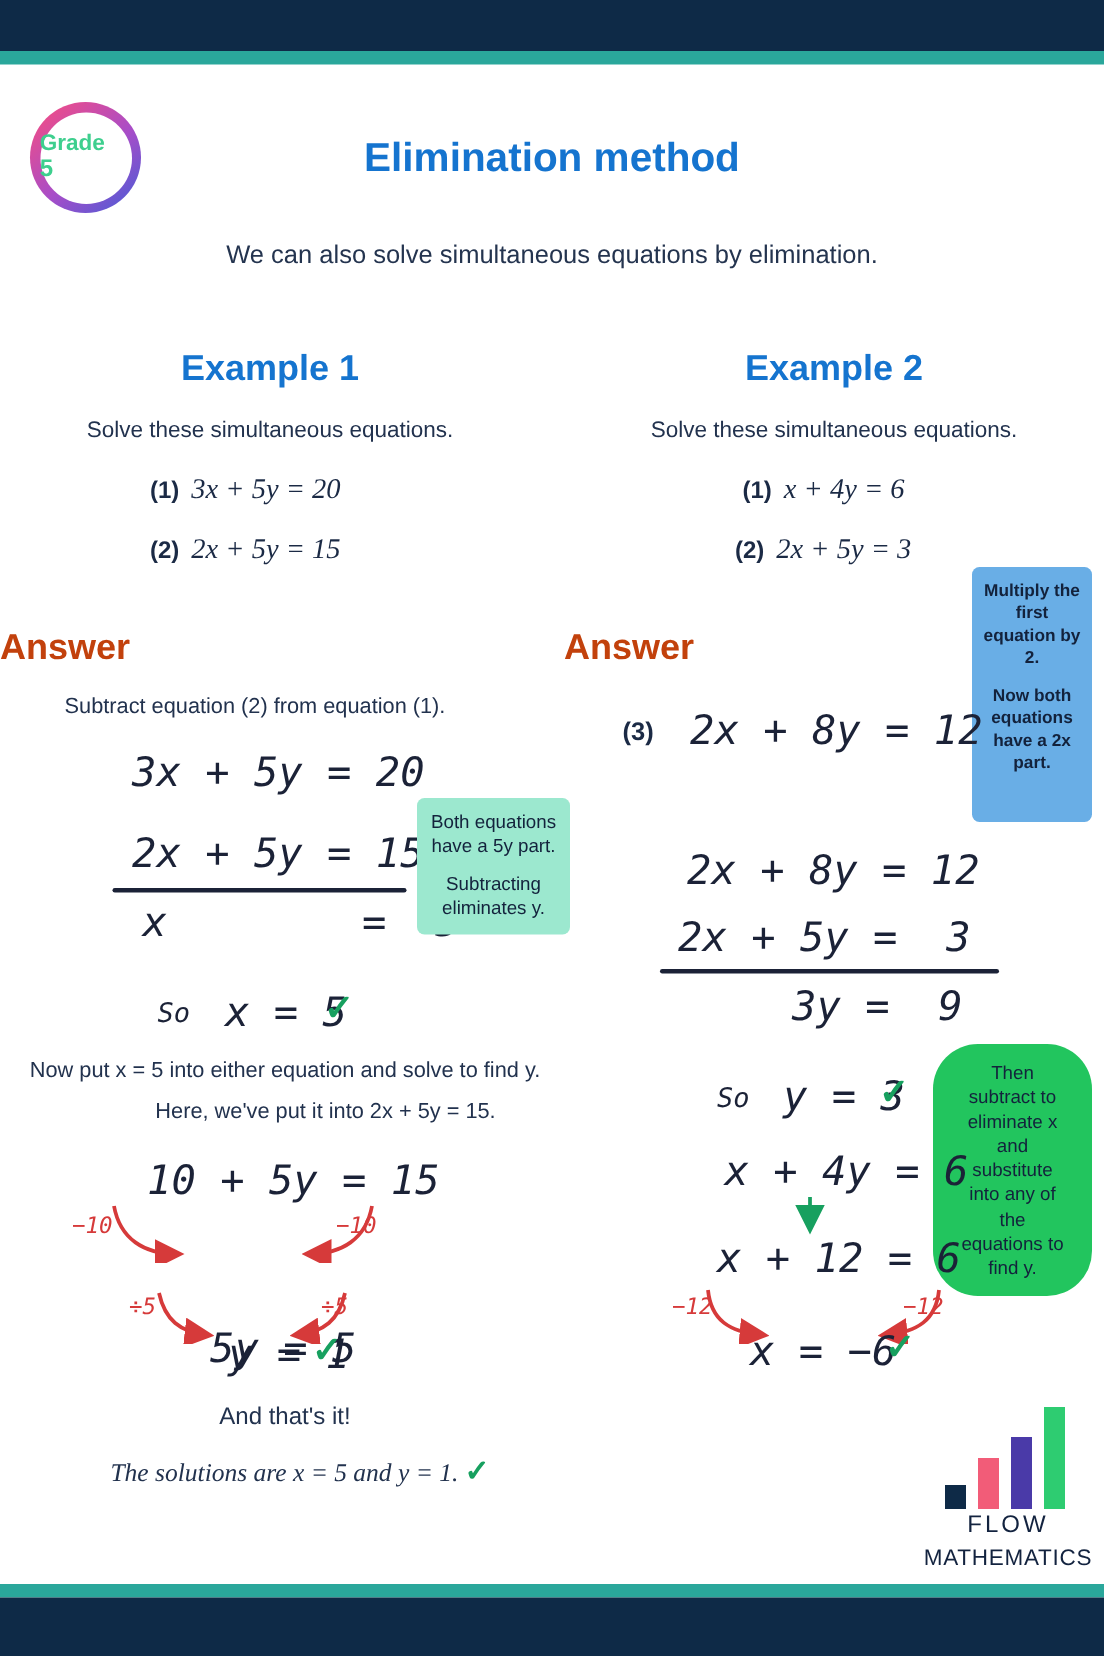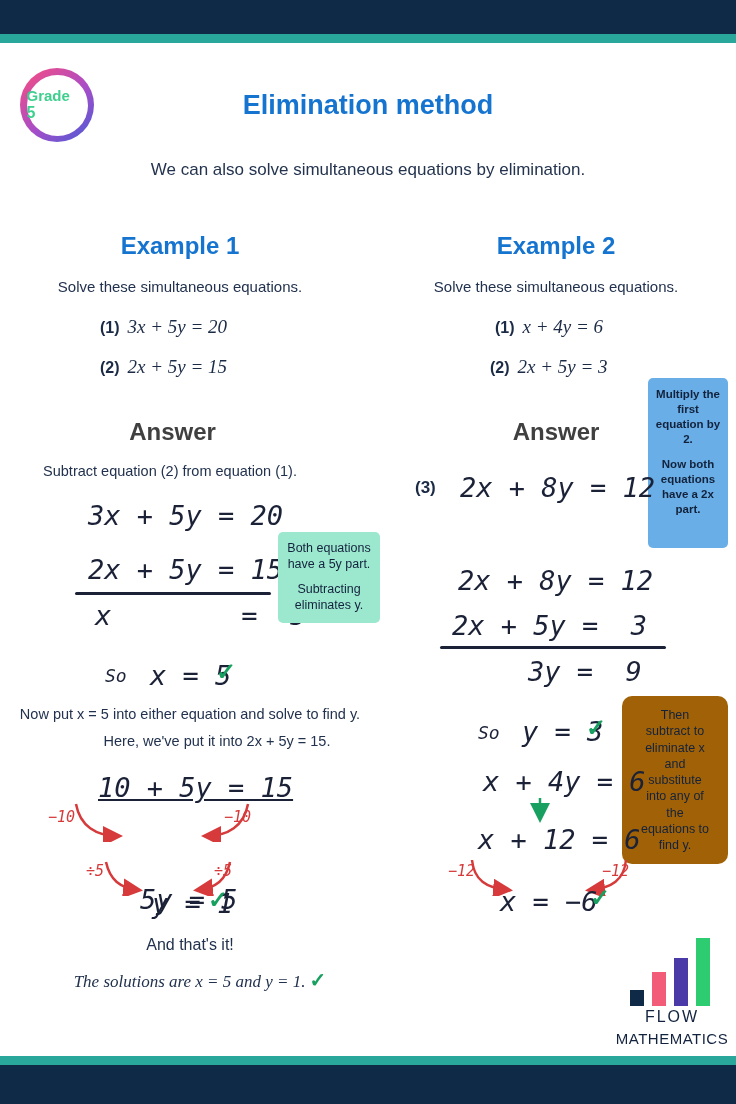--- a/index.html
+++ b/index.html
@@ -29,35 +29,35 @@
   .page-subtitle { position:absolute; top:160px; left:0; width:736px; text-align:center;
     font-size:17px; color:#24344f; }
 
   .ex-heading { position:absolute; color:#1574cf; font-size:24px; font-weight:bold; text-align:center; }
   .intro { position:absolute; font-size:15px; text-align:center; color:#22324e; }
 
   .eq-line { position:absolute; white-space:nowrap; }
   .eq-label { font-weight:bold; font-size:16px; color:#1b2a45; margin-right:8px; }
   .eq-text { font-family:"Liberation Serif", serif; font-style:italic; font-size:19px; color:#1b2a45; }
 
-  .answer-heading { position:absolute; color:#404040; font-size:24px; font-weight:bold; text-align:center; }
+  .answer-heading { position:absolute; color:#c2410c; font-size:24px; font-weight:bold; text-align:left; }
   .step-text { position:absolute; font-size:14.5px; text-align:center; color:#22324e; }
 
   .hand { position:absolute; font-family:"DejaVu Sans Mono", monospace; font-style:italic;
     color:#1b2237; white-space:pre; }
   .hand.big { font-size:27px; }
   .hand.small { font-size:18px; }
   .hand-underline { position:absolute; background:#1b2237; border-radius:2px; }
 
   .callout { position:absolute; text-align:center; color:#13223c; }
   .callout p { margin:0 0 10px 0; }
   .callout p:last-child { margin-bottom:0; }
   .callout.teal { background:#9ce8cf; border-radius:5px; padding:9px 6px; font-size:12.5px; line-height:1.25; }
   .callout.blue { background:#69aee6; border-radius:5px; padding:9px 5px; font-size:11.5px; font-weight:bold; line-height:1.3; }
-  .callout.pink { background:#a16207; border-radius:10px; padding:11px 16px; font-size:12.5px; line-height:1.3; }
+  .callout.pink { background:#22c55e; border-radius:30px; padding:11px 16px; font-size:12.5px; line-height:1.3; }
 
   .red-note { position:absolute; font-family:"DejaVu Sans Mono", monospace; font-style:italic;
     font-weight:normal; color:#d63a3a; font-size:15px; white-space:pre; }
   .check { position:absolute; color:#17a05f; font-weight:bold; font-size:24px; }
   .check.inline { position:static; margin-left:4px; font-size:20px; }
 
   .end1 { position:absolute; font-size:16px; text-align:center; color:#22324e; }
   .end2 { position:absolute; font-size:17px; text-align:center; color:#22324e; }
   .end2 .math { font-family:"Liberation Serif", serif; font-style:italic; }
 
@@ -111,21 +111,21 @@
     <p>Subtracting eliminates y.</p>
   </div>
 
   <div class="hand small" style="left:105px; top:665px;">So</div>
   <div class="hand big" style="left:150px; top:660px;">x = 5</div>
   <span class="check" style="left:216px; top:658px;">✓</span>
 
   <div class="step-text" style="left:0; top:706px; width:380px;">Now put x = 5 into either equation and solve to find y.</div>
   <div class="step-text" style="left:0; top:733px; width:380px;margin-left:27px;">Here, we've put it into 2x + 5y = 15.</div>
 
-  <div class="hand big" style="left:98px; top:772px;text-decoration:underline;">10 + 5y = 15</div>
+  <div class="hand big" style="left:98px; top:772px;">10 + 5y = 15</div>
   <div class="red-note" style="left:48px; top:808px;">−10</div>
   <div class="red-note" style="left:224px; top:808px;">−10</div>
 
   <svg class="arrow-svg" style="left:70px; top:798px;" width="58" height="44">
     <defs>
         <marker id="ah1" markerWidth="8" markerHeight="8" refX="6" refY="4" orient="auto">
           <path d="M0,0 L8,4 L0,8 z" fill="#d63a3a"></path>
         </marker>
       </defs>
     <path d="M6,6 C10,28 26,38 48,38" stroke="#d63a3a" stroke-width="2.5" fill="none" marker-end="url(#ah1)"></path>

